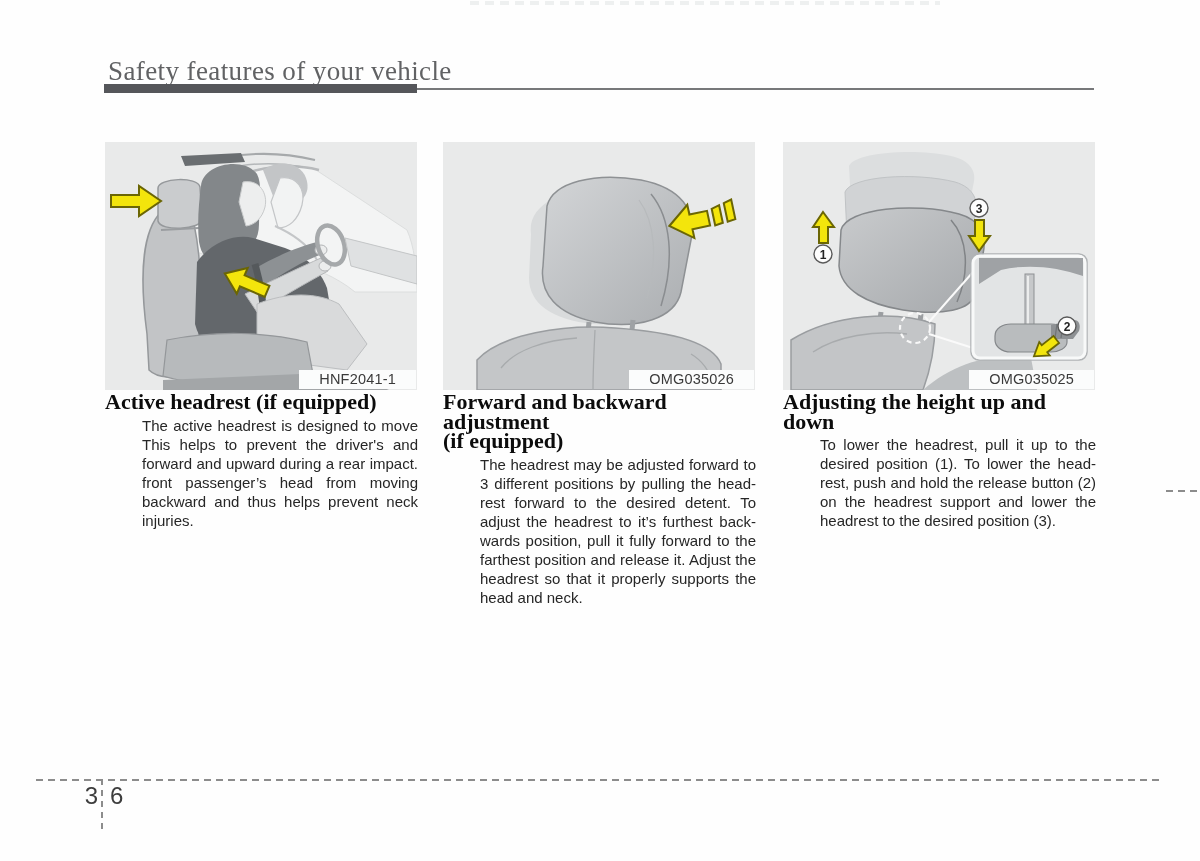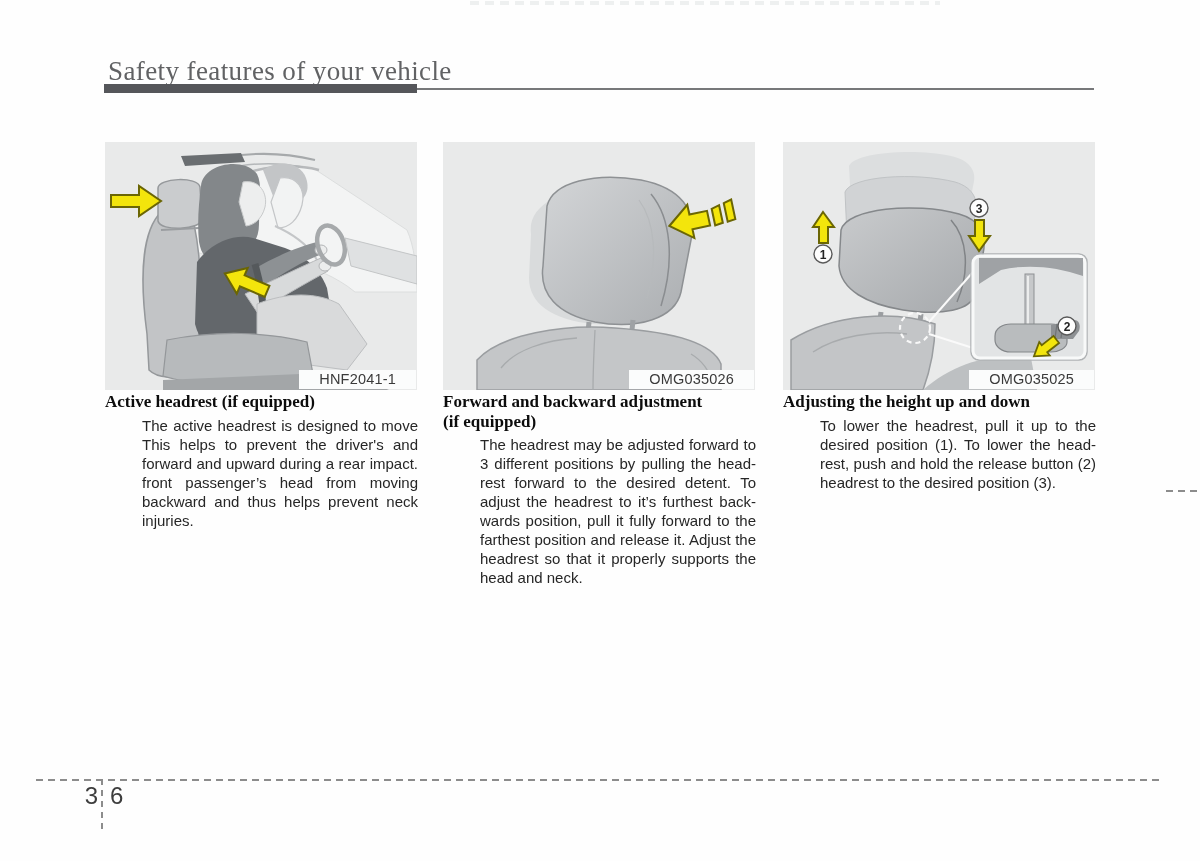--- a/index.html
+++ b/index.html
@@ -47,21 +47,21 @@
   .caption {
     position:absolute; right:1px; bottom:1px;
     font-size:14.5px; line-height:19px; color:#3a3a3a;
     background:#fbfcfc; padding:0 20px; letter-spacing:.2px;
   }
 
   .textcol { position:absolute; top:392px; width:313px; }
   .tc-1 { left:105px; } .tc-2 { left:443px; } .tc-3 { left:783px; }
   .heading {
     font-family:"Liberation Serif", serif; font-weight:700;
-    font-size:17px; line-height:19.5px; color:#0c0c0c; margin:0 0 4px 0;
+    font-size:22px; line-height:19.5px; color:#0c0c0c; margin:0 0 4px 0;
   }
   .heading .line { text-align:left; }
   .body { font-size:15px; line-height:19px; color:#262626; }
   .body .line { text-align:justify; text-align-last:justify;margin-left:37px; }
   .body .line.last { text-align-last:left; }
 </style>
 </head>
 <body>
 
 <div class="page">
@@ -257,20 +257,21 @@
   </div>
 
   <div class="textcol tc-3">
     <h2 class="heading">
         <div class="line last">Adjusting the height up and down</div>
       </h2>
     <div class="body">
         <div class="line">To lower the headrest, pull it up to the</div>
         <div class="line">desired position (1). To lower the head-</div>
         <div class="line">rest, push and hold the release button (2)</div>
+        <div class="line">on the headrest support and lower the</div>
         <div class="line last">headrest to the desired position (3).</div>
       </div>
   </div>
 
   <div class="mark-bottom"></div>
   <div class="mark-vert"></div>
   <div class="mark-right"></div>
   <div class="folio sec">3</div>
   <div class="folio num">6</div>
 

